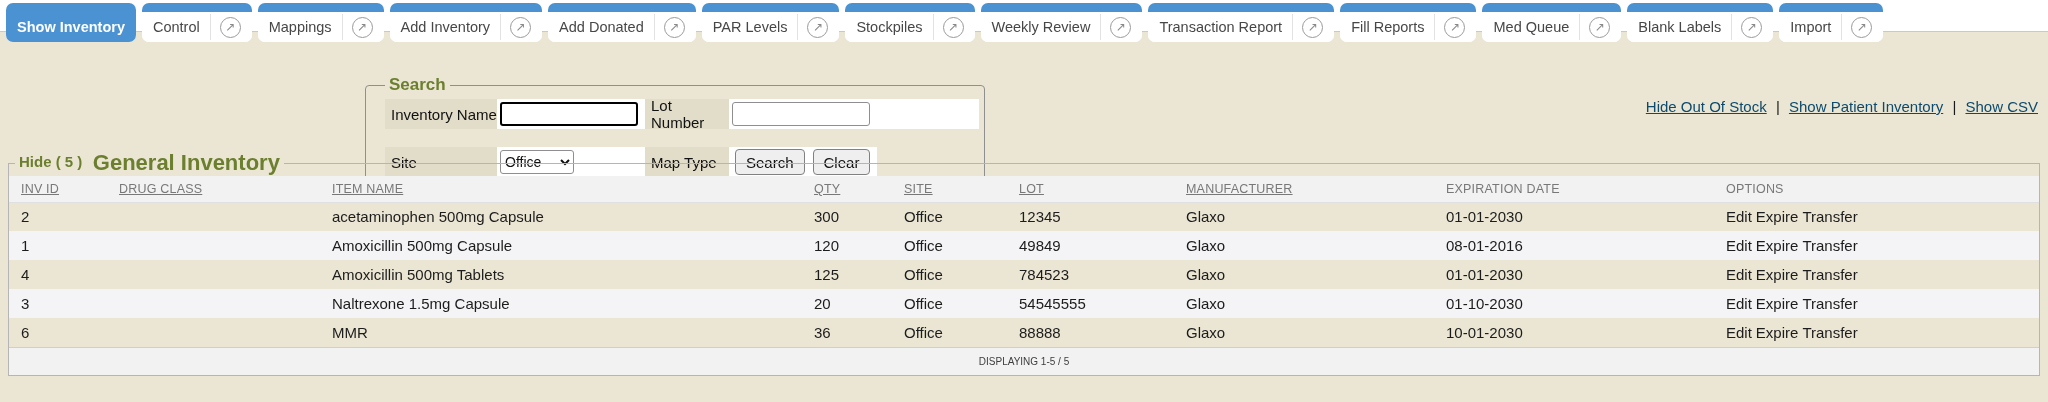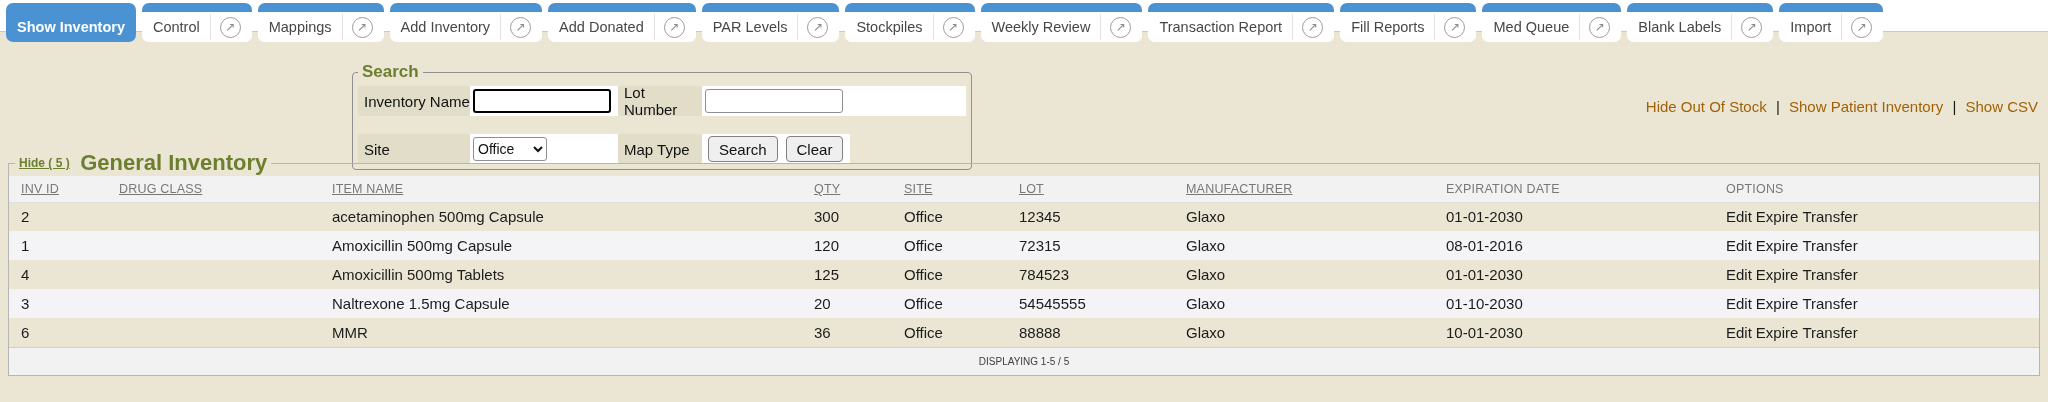--- a/index.html
+++ b/index.html
@@ -37,21 +37,21 @@
     font-size: 12px; color: #8a8a8a; line-height: 1;
   }
 
   
   .content { position: relative; width: 2048px; height: 358px; }
 
   
   fieldset.search-box {
     position: absolute; left: 352px; top: 30px; width: 620px;
     border: 1px solid #8f8f8f; border-radius: 4px;
-    margin: 0; padding: 4px 5px 5px 5px;
+    margin: 13px; padding: 4px 5px 5px 19px;
   }
   fieldset.search-box legend {
     color: var(--olive, #6b7f2e); font-weight: bold; font-size: 17px; padding: 0 4px;
   }
   .search-grid {
     display: grid;
     grid-template-columns: 112px 148px 84px 148px 1fr;
     grid-auto-rows: 30px; row-gap: 18px;
   }
   .scell { display: flex; align-items: center; font-size: 15px; color: #111; }
@@ -73,32 +73,32 @@
     font-family: inherit; font-size: 15px; color: #111;
     background: #efefef; border: 1px solid #818181; border-radius: 4px;
     padding: 2px 10px; height: 26px; cursor: pointer;
   }
 
   
   .quick-links {
     position: absolute; right: 10px; top: 66px;
     font-size: 15px; color: #1a1a1a; white-space: nowrap;
   }
-  .quick-links a { color: #a16207; cursor: pointer; }
+  .quick-links a { color: #0c4a6e; text-decoration: underline; cursor: pointer; }
   .quick-links .sep { text-decoration: none; padding: 0 5px; }
 
   
   fieldset.inventory-box {
     position: absolute; left: 8px; right: 8px; top: 118px;
     border: 1px solid #b5b5b5; margin: 0; padding: 0;
   }
   fieldset.inventory-box legend { margin-left: 6px; padding: 0 4px; white-space: nowrap; }
   .hide-link {
-    color: var(--olive, #6b7f2e); font-weight: bold; font-size: 12px;
-    text-decoration: underline; cursor: pointer; vertical-align: 3px;
+    color: var(--olive, #6b7f2e); font-weight: bold; font-size: 15px;
+    cursor: pointer; vertical-align: 3px;
   }
   .gi-title { color: var(--olive, #6b7f2e); font-weight: bold; font-size: 22px; margin-left: 6px; }
 
   table.inv { width: 100%; border-collapse: collapse; table-layout: fixed; }
   table.inv thead th {
     background: #f2f2f2; color: #787878; font-size: 12.5px; font-weight: normal;
     text-align: left; height: 26px; padding: 0; letter-spacing: 0.2px;
     border-bottom: 1px solid #e0e0e0;
   }
   table.inv thead th:first-child, table.inv tbody td:first-child { padding-left: 12px; }
@@ -296,21 +296,21 @@
               <td>Glaxo</td>
               <td>01-01-2030</td>
               <td><span class="opt-link">Edit</span><span class="opt-link">Expire</span><span class="opt-link">Transfer</span></td>
             </tr>
             <tr>
               <td>1</td>
               <td></td>
               <td>Amoxicillin 500mg Capsule</td>
               <td>120</td>
               <td>Office</td>
-              <td>72315</td>
+              <td>49849</td>
               <td>Glaxo</td>
               <td>08-01-2016</td>
               <td><span class="opt-link">Edit</span><span class="opt-link">Expire</span><span class="opt-link">Transfer</span></td>
             </tr>
             <tr>
               <td>4</td>
               <td></td>
               <td>Amoxicillin 500mg Tablets</td>
               <td>125</td>
               <td>Office</td>

